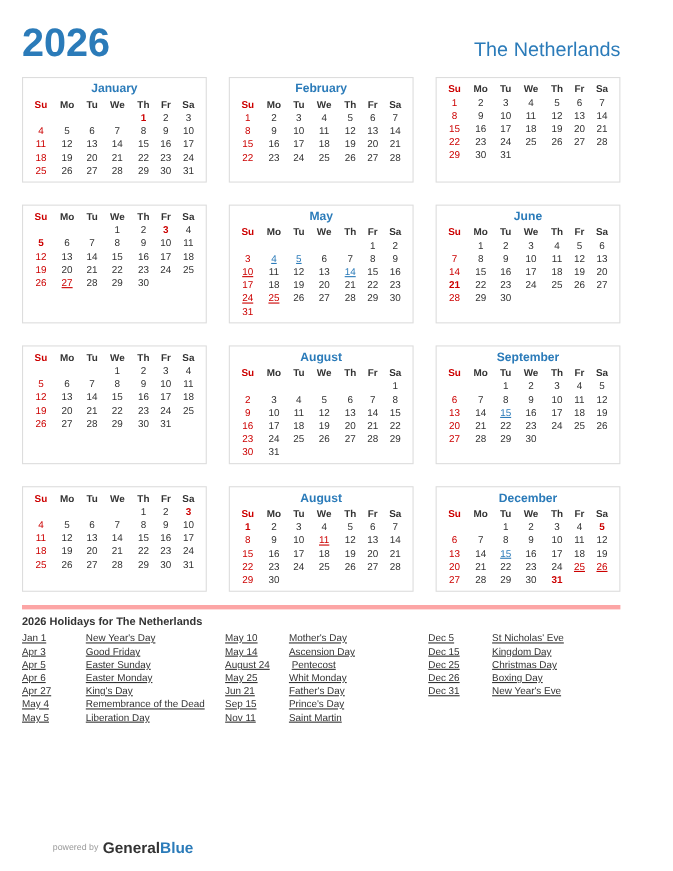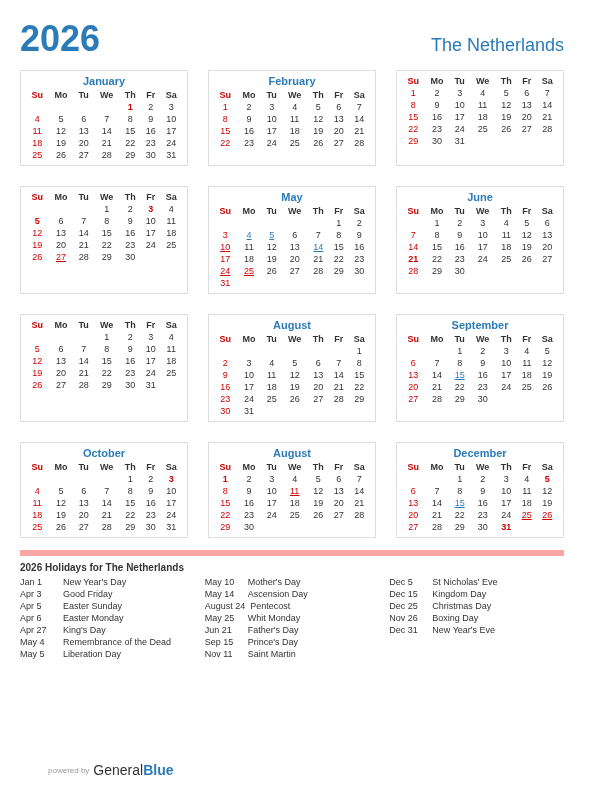--- a/index.html
+++ b/index.html
@@ -66,40 +66,41 @@
       font-size: 9px;
       text-align: center;
       padding: 1px 0;
       color: #333;
     }
     .cal-table td.sun, .cal-table th.sun { color: #cc0000; }
     .cal-table td.red { color: #cc0000; font-weight: bold; }
     .cal-table td.red-underline { color: #cc0000; text-decoration: underline; }
     .cal-table td.blue-underline { color: #2b7bb9; text-decoration: underline; }
     .holidays-section {
-      border-top: 6px solid #fca5a5;
+      border-top: 4px solid #fca5a5;
       padding-top: 6px;
       margin-top: 4px;
     }
     .holidays-title {
       font-size: 10px;
       font-weight: bold;
       color: #333;
       margin-bottom: 4px;
     }
     .holidays-columns {
       display: grid;
       grid-template-columns: 1fr 1fr 1fr;
       gap: 0 10px;
     }
     .holiday-item {
       display: flex;
-      gap: 5px;
+      gap: 20px;
       font-size: 9px;
       margin-bottom: 2px;
+      text-decoration: underline;
     }
     .holiday-date {
       color: #333;
       min-width: 38px;
       font-weight: normal;
     }
     .holiday-name {
       color: #333;
     }
     .footer {
@@ -114,21 +115,21 @@
       color: #999;
       margin-left: 28px;
     }
     .general-blue {
       font-size: 14px;
       font-weight: bold;
       color: #2b7bb9;
     }
     .general-blue span {
       color: #333;
-      font-weight: normal;
+      font-weight: bold;
       text-align: center;
     }
   </style>
 </head>
 <body>
 
 <div class="page">
   <div class="header">
     <span class="year-title">2026</span>
     <span class="country-title">The Netherlands</span>
@@ -702,21 +703,20 @@
               <td>29</td>
               <td>30</td>
               <td></td>
               <td></td>
               <td></td>
             </tr>
           </tbody>
         </table>
       </div>
       <div class="month-block">
-        <div class="month-title">October</div>
         <table class="cal-table">
           <thead>
             <tr>
               <th class="sun">Su</th>
               <th>Mo</th>
               <th>Tu</th>
               <th>We</th>
               <th>Th</th>
               <th>Fr</th>
               <th>Sa</th>
@@ -969,21 +969,21 @@
           </div>
           <div class="holiday-item">
             <span class="holiday-date">Dec 15</span>
             <span class="holiday-name">Kingdom Day</span>
           </div>
           <div class="holiday-item">
             <span class="holiday-date">Dec 25</span>
             <span class="holiday-name">Christmas Day</span>
           </div>
           <div class="holiday-item">
-            <span class="holiday-date">Nov 26</span>
+            <span class="holiday-date">Dec 26</span>
             <span class="holiday-name">Boxing Day</span>
           </div>
           <div class="holiday-item">
             <span class="holiday-date">Dec 31</span>
             <span class="holiday-name">New Year's Eve</span>
           </div>
         </div>
       </div>
   </div>
 

